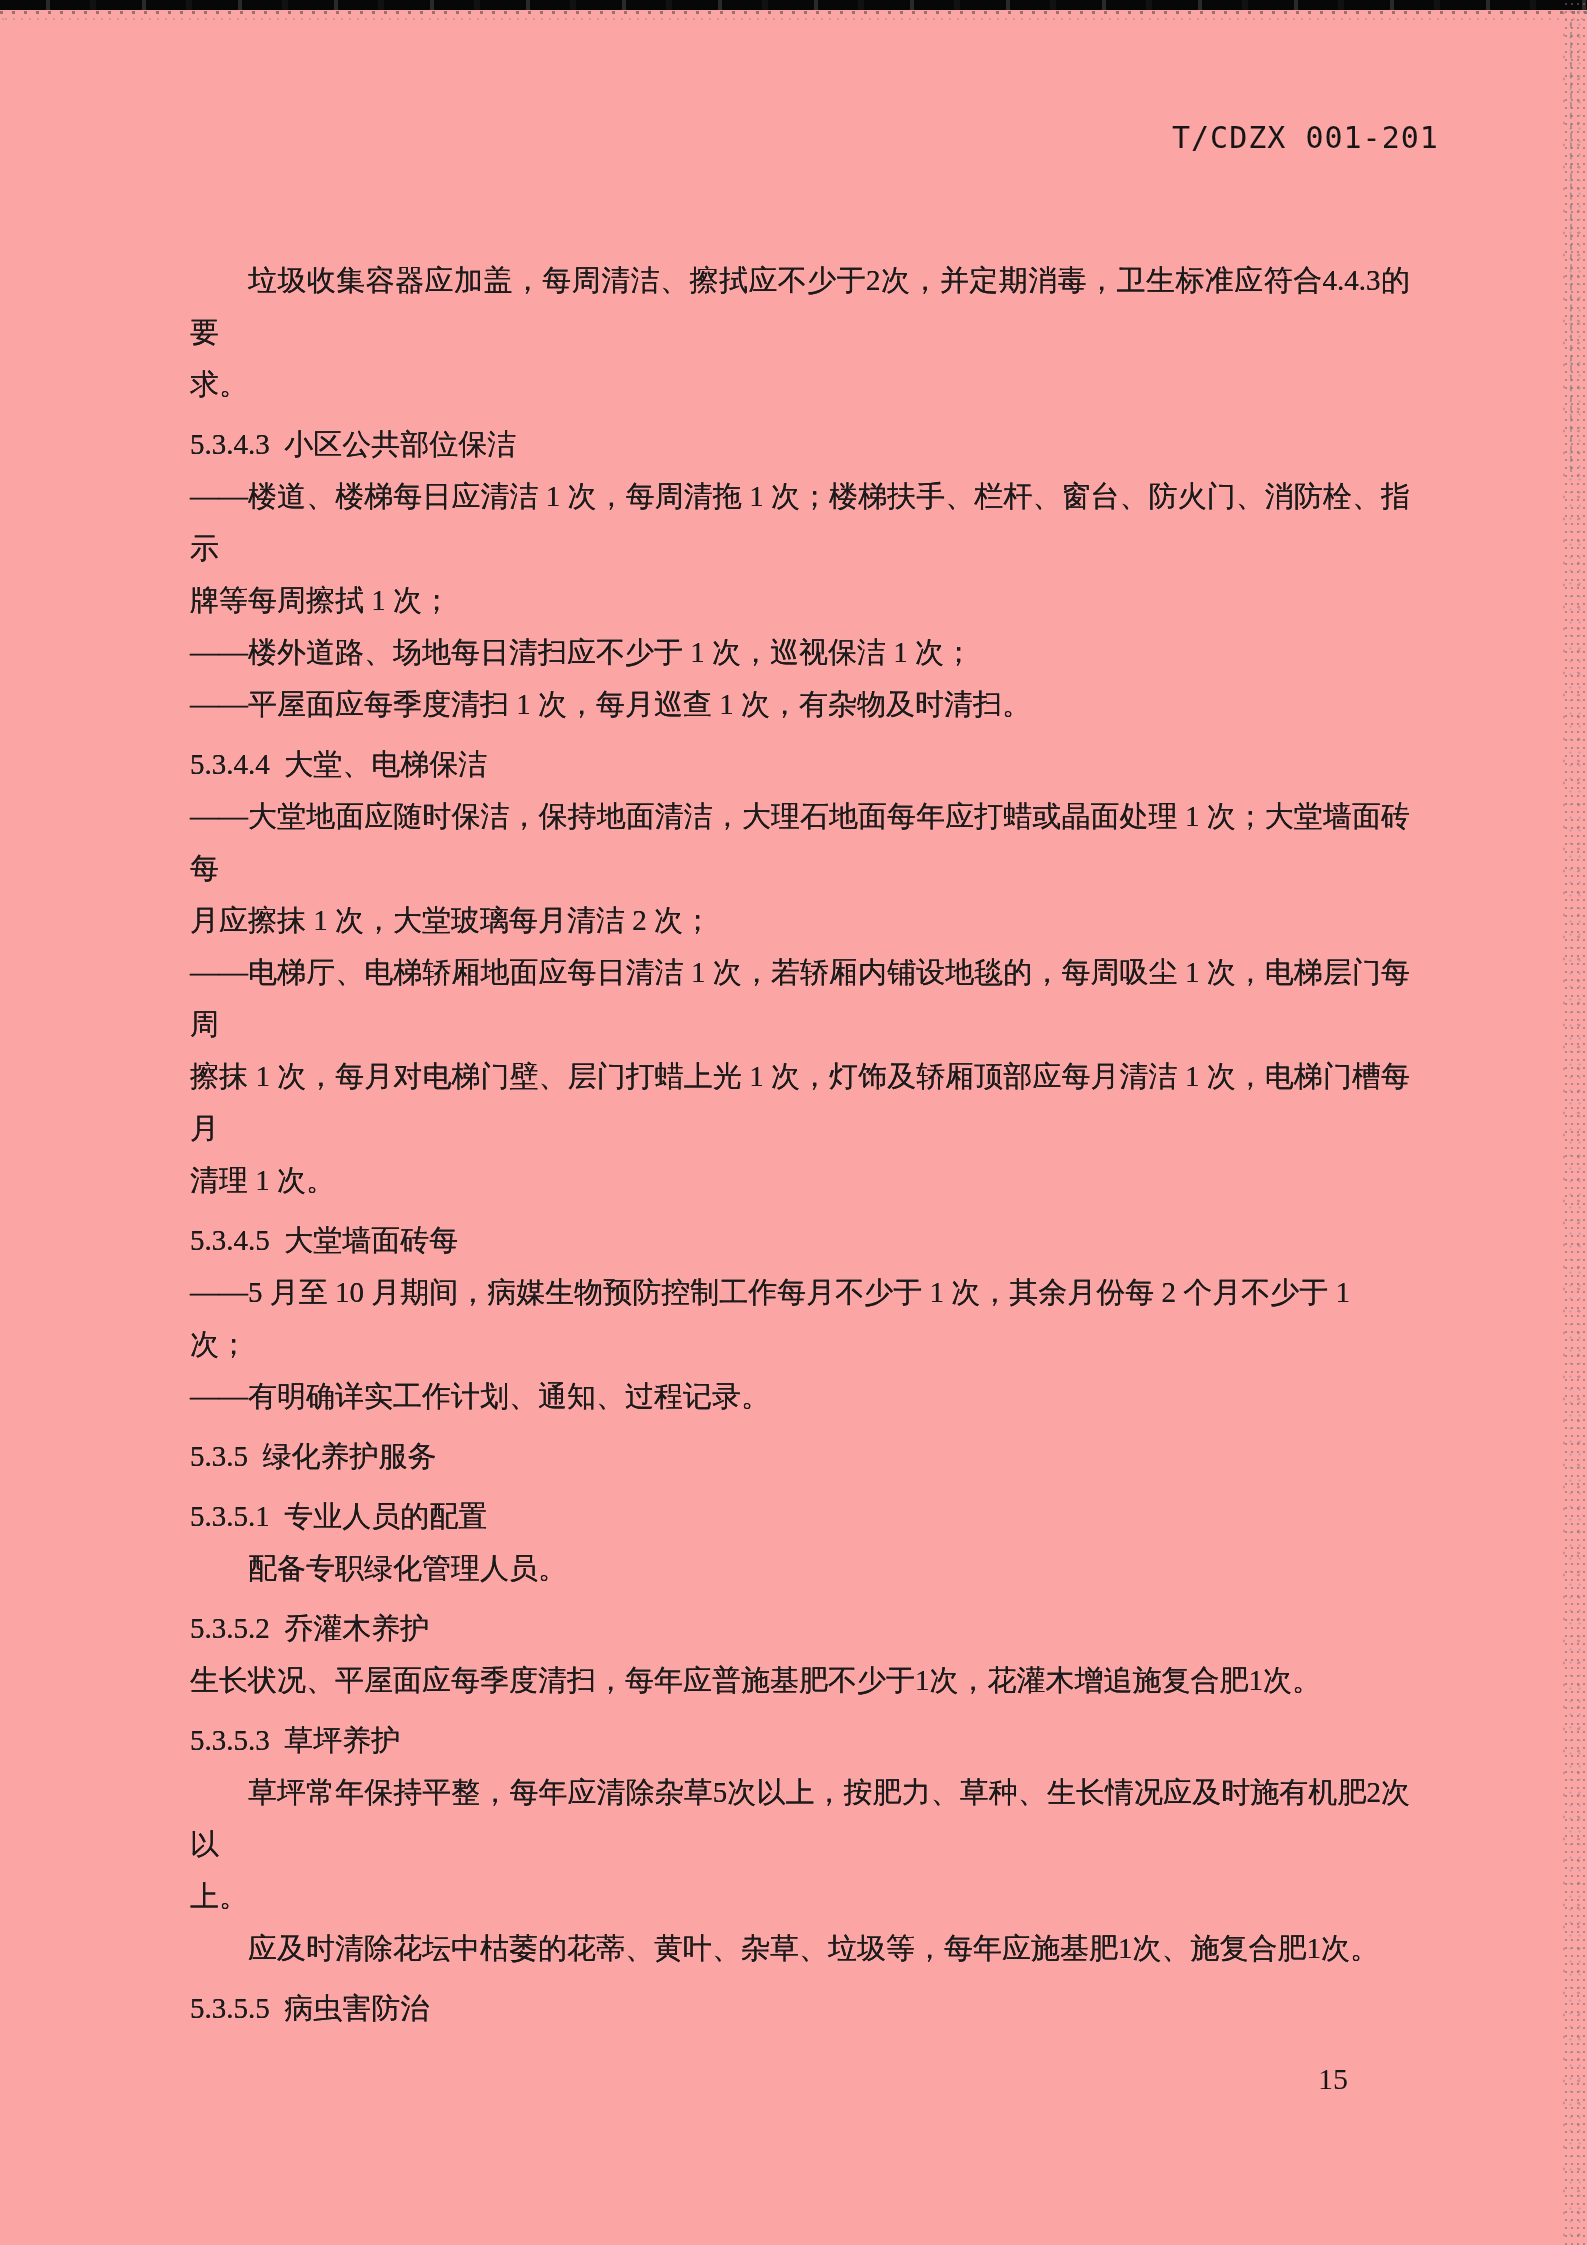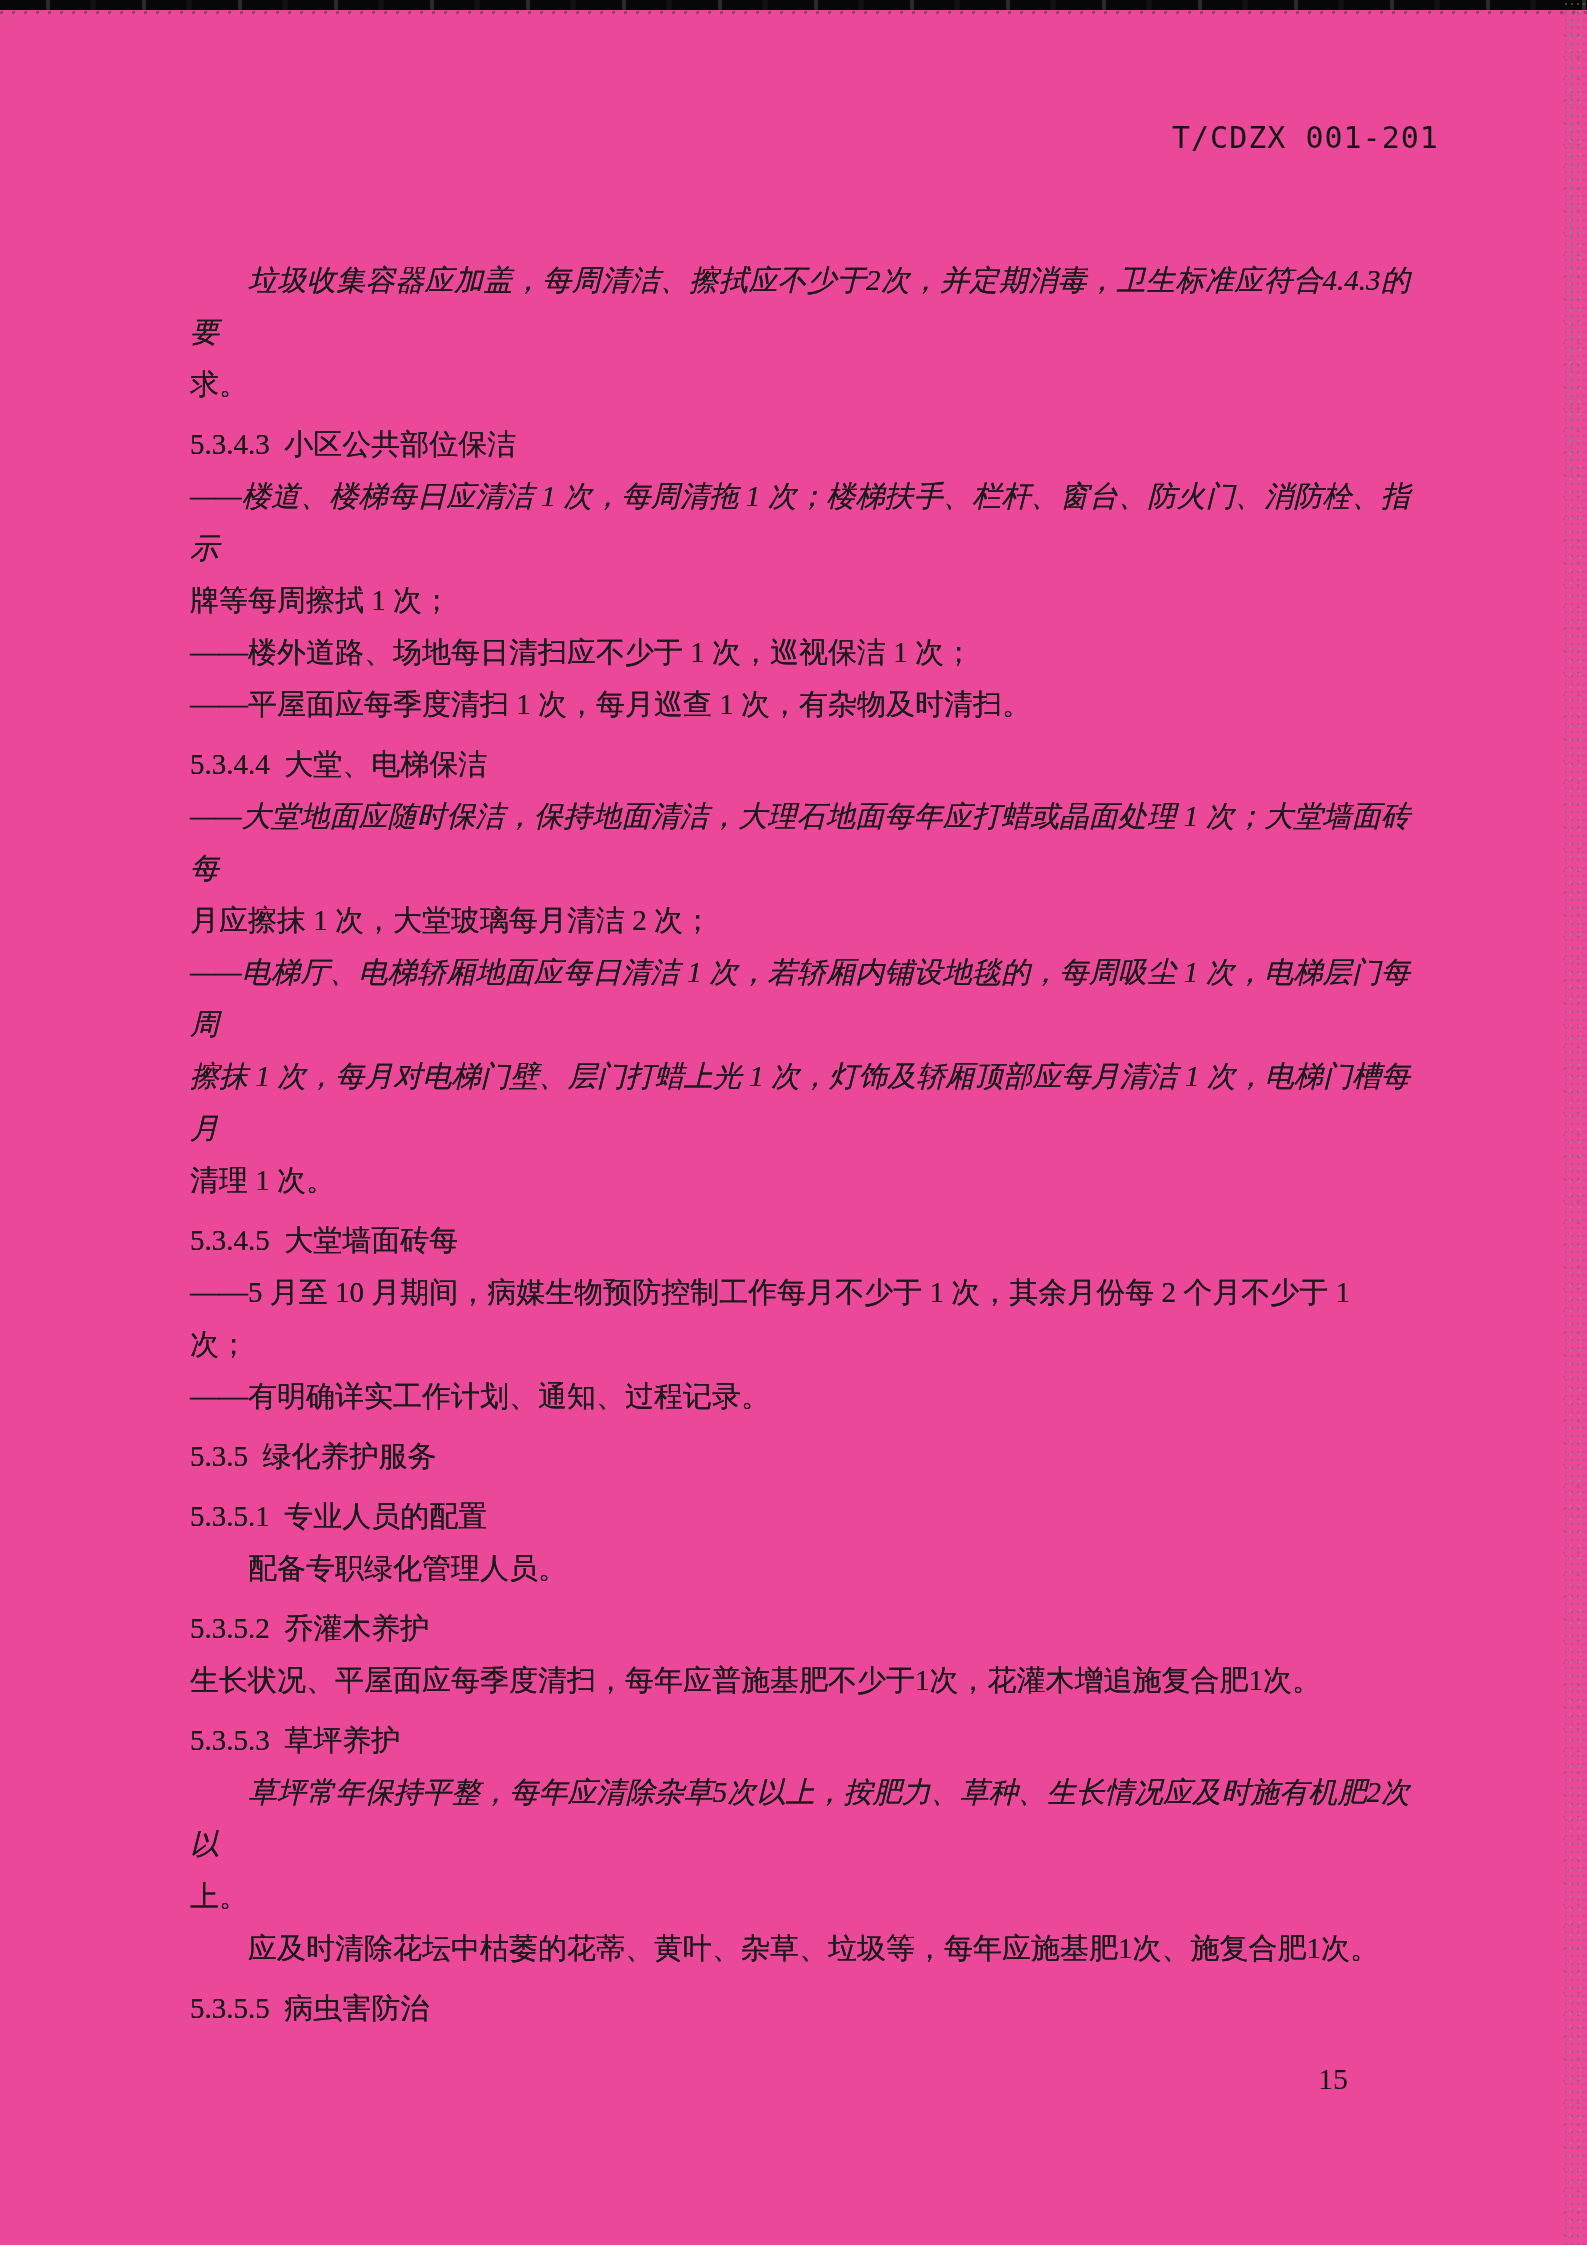--- a/index.html
+++ b/index.html
@@ -1,19 +1,19 @@
 <!DOCTYPE html>
 <html lang="zh"><head>
 <meta charset="utf-8">
 <style>
   html,body{margin:0;padding:0;background:#e8e8e8;}
   .page{
     position:relative;
     width:1587px;height:2245px;
-    background:#ec4899;
+    background:#fca5a5;
     overflow:hidden;
     font-family:"Liberation Serif", serif;
     color:#1b1b1b;
   }
   
   .scan-top-bar{
     position:absolute;top:0;left:0;width:100%;height:10px;
     background:repeating-linear-gradient(90deg,#070707 0 46px,#2a2a2a 46px 50px,#070707 50px 90px,#111 90px 96px);
   }
   .scan-top-noise{
@@ -54,21 +54,21 @@
     position:absolute;left:190px;top:254px;width:1220px;
     font-size:29px;line-height:52px;
     text-shadow:0 0 .6px currentColor; 
   }
   .line{
     white-space:pre-wrap;
     text-align:left;
     min-height:52px;
   }
   .line.indent{ text-indent:58px; }
-  .line.fill{ text-align:justify; text-align-last:justify;font-style:italic; }
+  .line.fill{ text-align:justify; text-align-last:justify; }
   .line.heading{ margin-top:8px; }
 </style>
 </head>
 <body>
 
 <div class="page">
 
   <div class="scan-top-bar"></div>
   <div class="scan-top-noise"></div>
   <div class="scan-noise-right"></div>

